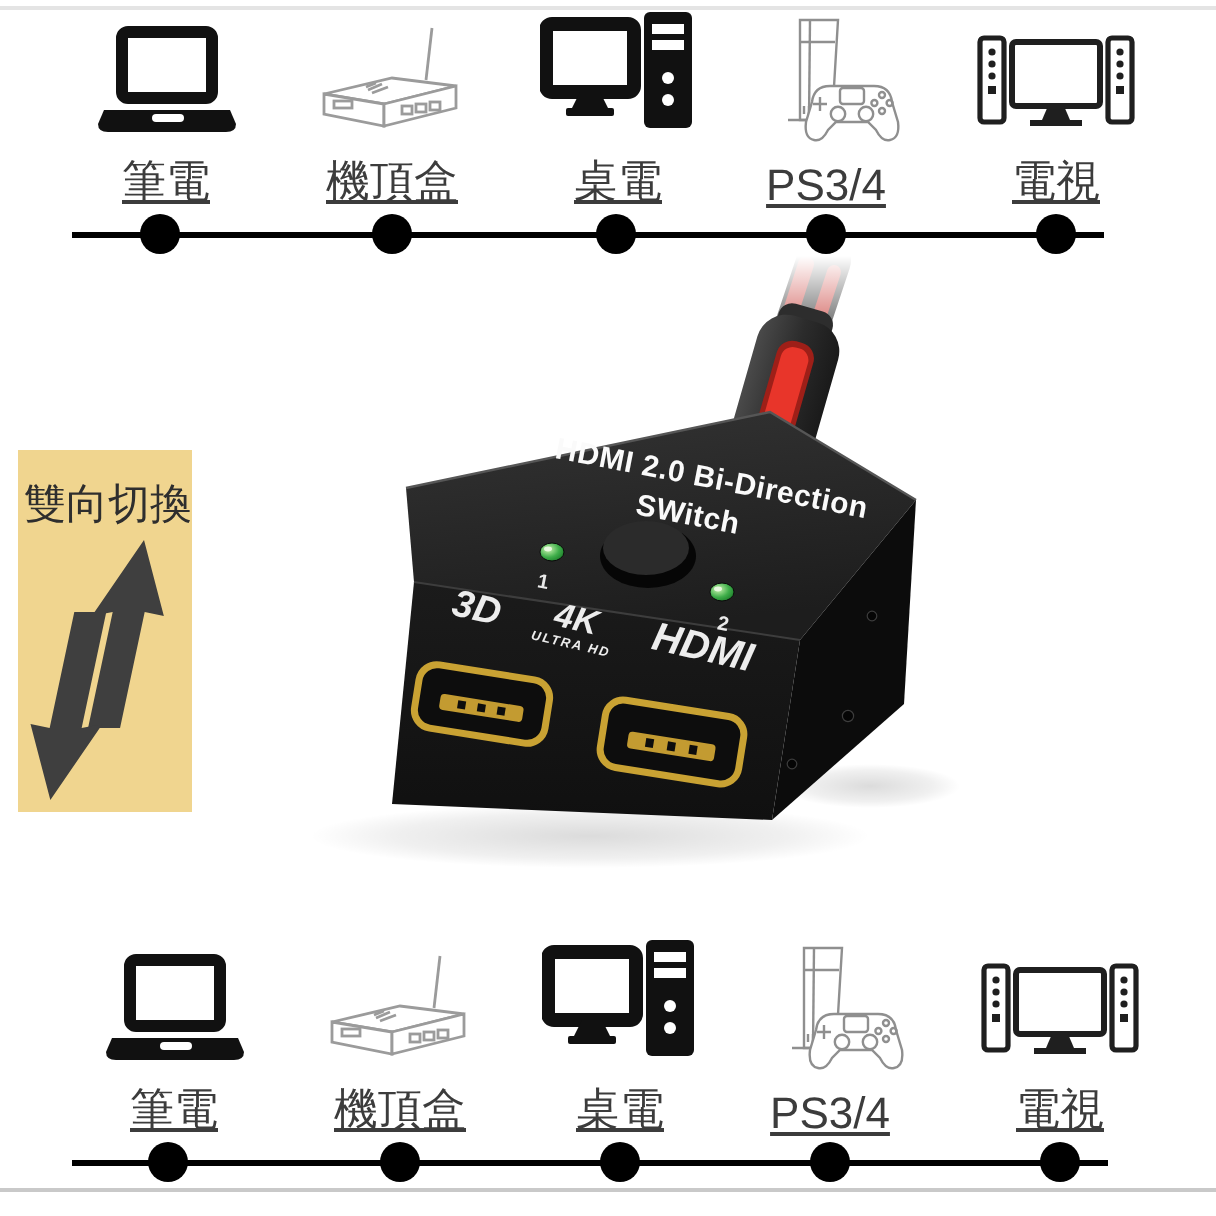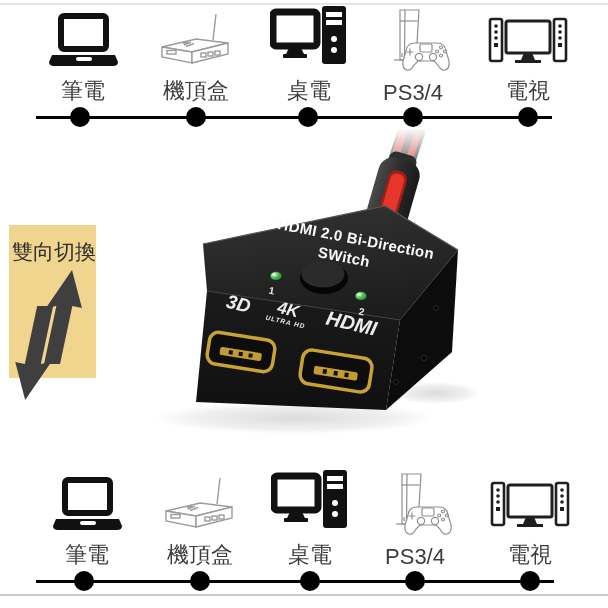--- a/index.html
+++ b/index.html
@@ -5,30 +5,30 @@
   html,body{margin:0;padding:0;background:#fff;}
   body{width:608px;height:608px;position:relative;overflow:hidden;
        font-family:"Liberation Sans","DejaVu Sans",sans-serif;}
   .hairline{position:absolute;left:0;width:608px;}
   #top-hairline{top:3px;height:2px;background:#e4e4e4;}
   #bottom-hairline{top:594px;height:2px;background:#c9c9c9;}
 
   .device{position:absolute;width:120px;display:flex;flex-direction:column;
           justify-content:flex-end;align-items:center;}
   .device .iconbox{display:flex;align-items:flex-end;justify-content:center;}
-  .device .dlabel{font-size:22px;color:#3c3c3c;margin-top:5px;white-space:nowrap;}
+  .device .dlabel{font-size:22px;color:#3c3c3c;margin-top:5px;white-space:nowrap;text-decoration:underline;}
   .row-top .device{top:0;height:106px;}
   .row-bottom .device{top:460px;height:110px;}
 
   .busline{position:absolute;height:3px;background:#000;}
   #busline-top{top:116px;left:36px;width:516px;}
   #busline-bottom{top:580px;left:36px;width:518px;}
   .dot{position:absolute;width:20px;height:20px;border-radius:50%;background:#000;}
 
-  #side-label{position:absolute;left:9px;top:225px;width:87px;height:153px;
+  #side-label{position:absolute;left:9px;top:225px;width:87px;height:181px;
               background:#f0d58f;}
   #side-label .sltext{font-size:21px;color:#2e2e2e;padding:13px 0 0 3px;
                       letter-spacing:0;white-space:nowrap;}
   #side-label .arrows{display:block;margin:2px auto 0 auto;}
 
   #product-photo{position:absolute;left:140px;top:128px;}
   .prod-title{fill:#fafafa;font-weight:bold;font-size:15px;letter-spacing:.3px;}
   .prod-led-label{fill:#eaeaea;font-size:10px;font-weight:bold;}
   .badge{fill:#ededed;font-weight:bold;font-style:italic;}
 </style>

